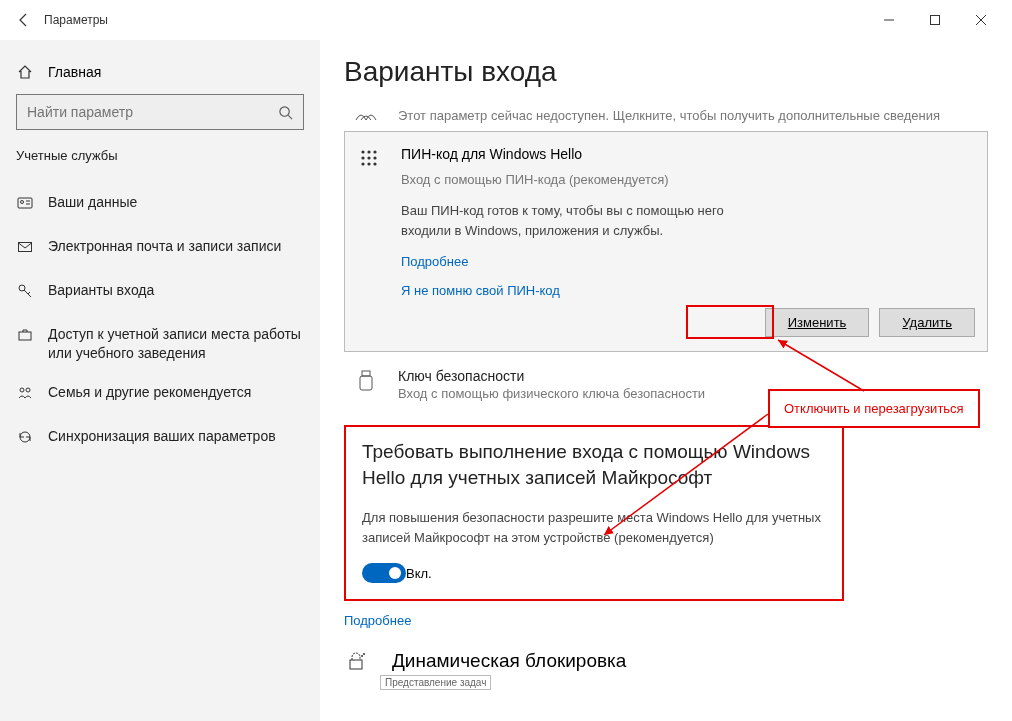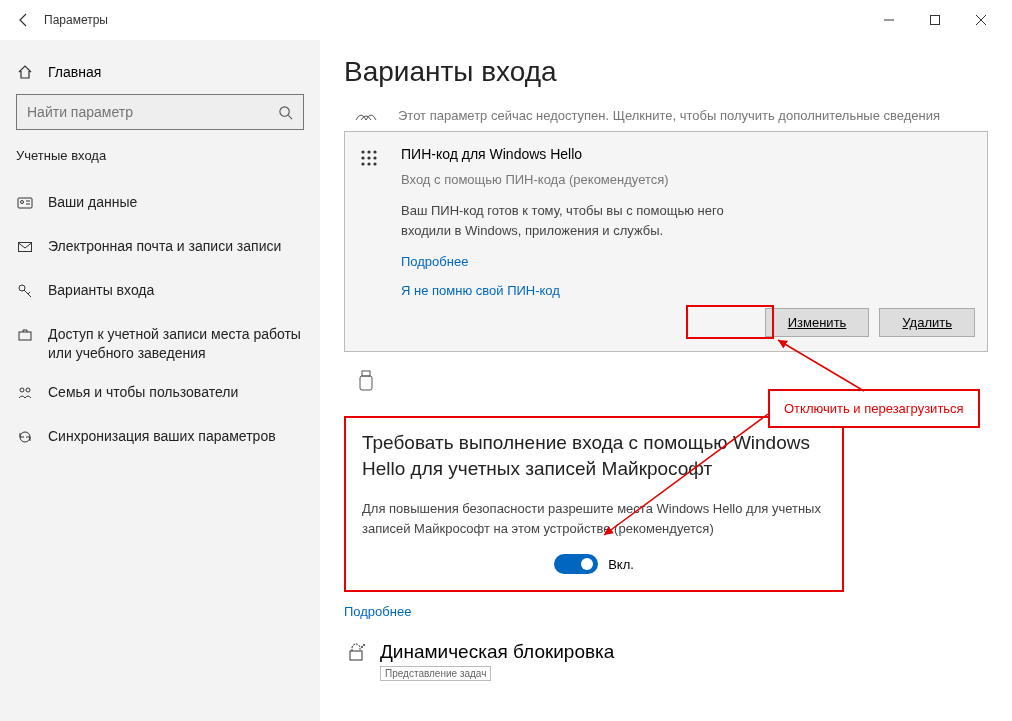--- a/index.html
+++ b/index.html
@@ -37,27 +37,27 @@
 .pin-card .head .txt .t1 { font-size: 14px; }
 .pin-card .head .txt .t2 { font-size: 13px; color: #777; margin-top: 10px; }
 .pin-card .body { margin-left: 46px; margin-top: 14px; font-size: 13px; color: #444; line-height: 1.5; max-width: 360px; }
 .pin-card .link { color: #0067c0; font-size: 13px; margin-top: 14px; margin-left: 46px; display: block; }
 .pin-card .actions { display: flex; justify-content: flex-end; gap: 10px; margin-top: 10px; text-decoration: underline; }
 .btn { border: 1px solid #aaa; background: #ddd; padding: 6px 22px; font-size: 13px; cursor: pointer; }
 
 .hello-section { border: 2px solid #e60000; padding: 12px 16px 16px 16px; margin-top: 16px; width: 500px; }
 .hello-section .htitle { font-size: 19px; font-weight: 400; color: #222; line-height: 1.35; }
 .hello-section .hdesc { font-size: 13px; color: #444; margin-top: 18px; line-height: 1.5; }
-.hello-section .toggle-row { display: flex; align-items: center; gap: 10px; margin-top: 16px; justify-content: center; }
+.hello-section .toggle-row { display: flex; align-items: center; gap: 0; margin-top: 16px; }
 .toggle { width: 44px; height: 20px; border-radius: 10px; background: #0067c0; position: relative; cursor: pointer; }
 .toggle .knob { width: 12px; height: 12px; background: #fff; border-radius: 50%; position: absolute; top: 4px; right: 5px; }
 .toggle-row .tlabel { font-size: 13px; }
 .link2 { color: #0067c0; font-size: 13px; margin-top: 12px; display: block; }
 
-.dyn-row { display: flex; align-items: center; gap: 12px; margin-top: 22px; }
+.dyn-row { display: flex; align-items: center; gap: 24px; margin-top: 22px; }
 .dyn-row .dicon { width: 24px; display: flex; justify-content: center; }
 .dyn-row .dtxt { font-size: 19px; font-weight: 400; }
 .tinybox { border: 1px solid #bbb; font-size: 10px; color: #666; padding: 1px 4px; margin-top: 3px; display: inline-block; margin-left: 36px; }
 
 .redbox-remove { position: absolute; border: 2px solid #e60000; left: 686px; top: 305px; width: 88px; height: 34px; pointer-events: none; }
 .callout { position: absolute; border: 2px solid #e60000; color: #e60000; font-size: 13px; padding: 10px 14px; left: 768px; top: 389px; background: #fff; }
 svg.arrow { position: absolute; pointer-events: none; }
 </style>
 </head>
 <body>
@@ -100,21 +100,21 @@
     </div>
     <div class="searchwrap">
       <input placeholder="Найти параметр" style="">
       <span class="sicon">
         <svg width="15" height="15" viewBox="0 0 16 16">
             <circle cx="7" cy="7" r="5" stroke="#555" stroke-width="1.2" fill="none"></circle>
             <line x1="11" y1="11" x2="15" y2="15" stroke="#555" stroke-width="1.2"></line>
           </svg>
       </span>
     </div>
-    <div class="groupheader">Учетные входа</div>
+    <div class="groupheader">Учетные службы</div>
 
     <div class="navitem">
       <span class="icon">
           <svg width="16" height="16" viewBox="0 0 16 16">
             <rect x="1" y="3" width="14" height="10" rx="1" stroke="#333" fill="none"></rect>
             <circle cx="5" cy="7" r="1.5" stroke="#333" fill="none"></circle>
             <line x1="9" y1="6" x2="13" y2="6" stroke="#333"></line>
             <line x1="9" y1="9" x2="13" y2="9" stroke="#333"></line>
           </svg>
         </span>
@@ -149,21 +149,21 @@
       <span class="txt">Доступ к учетной записи места работы или учебного заведения</span>
     </div>
     <div class="navitem">
       <span class="icon">
           <svg width="16" height="16" viewBox="0 0 16 16">
             <circle cx="5" cy="5" r="2" stroke="#333" fill="none"></circle>
             <circle cx="11" cy="5" r="2" stroke="#333" fill="none"></circle>
             <path d="M2 13 Q5 9 8 13 M8 13 Q11 9 14 13" stroke="#333" fill="none"></path>
           </svg>
         </span>
-      <span class="txt">Семья и чтобы пользователи</span>
+      <span class="txt">Семья и другие рекомендуется</span>
     </div>
     <div class="navitem">
       <span class="icon">
           <svg width="16" height="16" viewBox="0 0 16 16">
             <path d="M3 8 A5 5 0 0 1 13 8 M13 8 A5 5 0 0 1 3 8" stroke="#333" fill="none"></path>
             <path d="M3 4 V8 H7 M13 12 V8 H9" stroke="#333" fill="none"></path>
           </svg>
         </span>
       <span class="txt">Синхронизация ваших параметров</span>
     </div>
@@ -214,20 +214,24 @@
       </div>
     </div>
 
     <div class="option-row">
       <span class="oicon">
           <svg width="18" height="22" viewBox="0 0 18 22">
             <rect x="5" y="1" width="8" height="5" stroke="#555" fill="none"></rect>
             <rect x="3" y="6" width="12" height="14" rx="2" stroke="#555" fill="none"></rect>
           </svg>
         </span>
+      <div class="otxt">
+        <div class="otitle">Ключ безопасности</div>
+        <div class="osub">Вход с помощью физического ключа безопасности</div>
+      </div>
     </div>
 
     <div class="hello-section">
       <div class="htitle">Требовать выполнение входа с помощью Windows Hello для учетных записей Майкрософт</div>
       <div class="hdesc">Для повышения безопасности разрешите места Windows Hello для учетных записей Майкрософт на этом устройстве (рекомендуется)</div>
       <div class="toggle-row">
         <div class="toggle">
             <div class="knob"></div>
           </div>
         <span class="tlabel">Вкл.</span>

